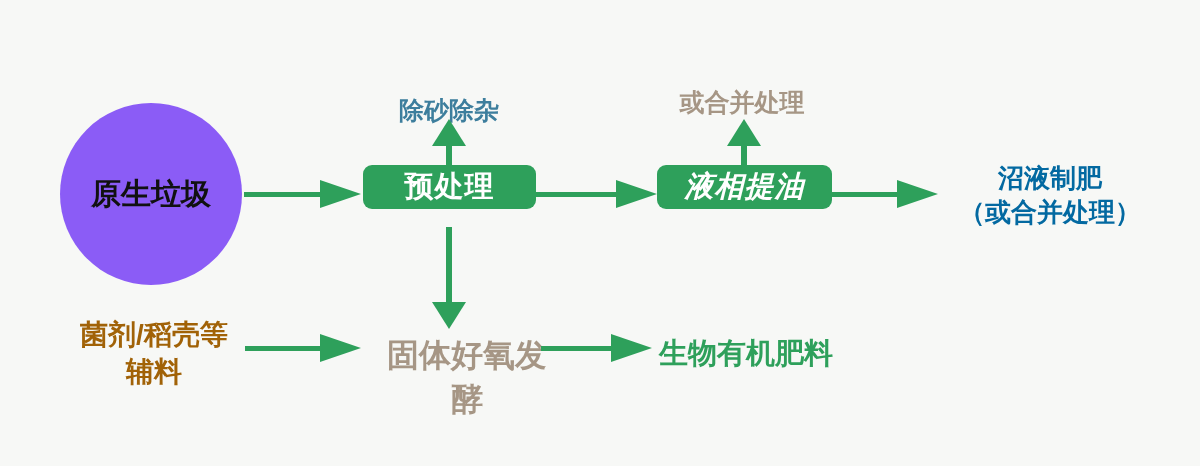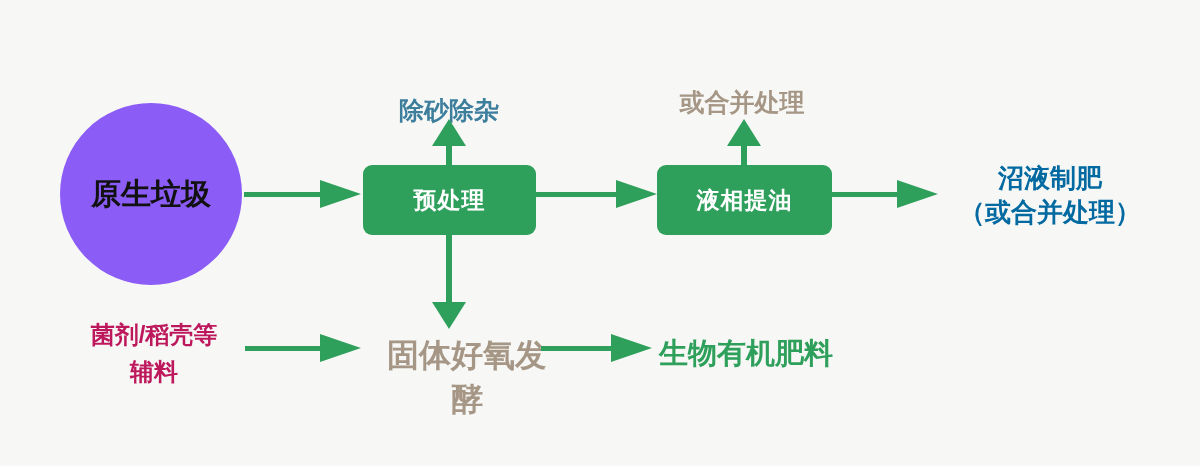--- a/index.html
+++ b/index.html
@@ -17,41 +17,41 @@
     position: absolute;
     left: 60px; top: 103px;
     width: 182px; height: 182px;
     border-radius: 50%;
     background: #8b5cf6;
     display: flex; align-items: center; justify-content: center;
     font-size: 30px; font-weight: bold; color: #111;
   }
   .node-box {
     position: absolute;
-    top: 165px; height: 70px;
+    top: 165px; height: 44px;
     border-radius: 9px;
     background: #2ea05b;
     display: flex; align-items: center; justify-content: center;
-    color: #ffffff; font-weight: bold; font-size: 23px;
+    color: #ffffff; font-weight: bold; font-size: 29px;
     letter-spacing: 1px;
   }
   .box-pretreatment { left: 363px; width: 173px; }
-  .box-oil { left: 657px; width: 175px; }
+  .box-oil { left: 657px; width: 175px; font-style: italic; }
 
   
   .lbl {
     position: absolute;
     font-weight: bold;
     text-align: center;
     white-space: pre-line;
   }
   .lbl-desanding { left: 349px; top: 86px; width: 200px; font-size: 25px; color: #3d7e9d; margin-top: 8px; }
   .lbl-oilsale   { left: 642px; top: 86px; width: 200px; font-size: 25px; color: #a69685; }
   .lbl-biogas    { left: 928px; top: 161px; width: 244px; font-size: 26px; line-height: 34px; color: #0369a1; }
-  .lbl-aux       { left: 44px;  top: 316px; width: 220px; font-size: 24px; line-height: 37px; color: #be185d; }
+  .lbl-aux       { left: 44px;  top: 316px; width: 220px; font-size: 28px; line-height: 37px; color: #a16207; }
   .lbl-ferment   { left: 375px; top: 334px; width: 184px; font-size: 32px; color: #a69685; }
   .lbl-biofert   { left: 653px; top: 334px; width: 186px; font-size: 29px; color: #2ea05b; }
 
   
   .arrow-h { position: absolute; display: flex; align-items: center; height: 28px; }
   .arrow-h .shaft { flex: 1; height: 5px; background: #2ea05b; }
   .arrow-h .head {
     width: 0; height: 0;
     border-top: 14px solid transparent;
     border-bottom: 14px solid transparent;

